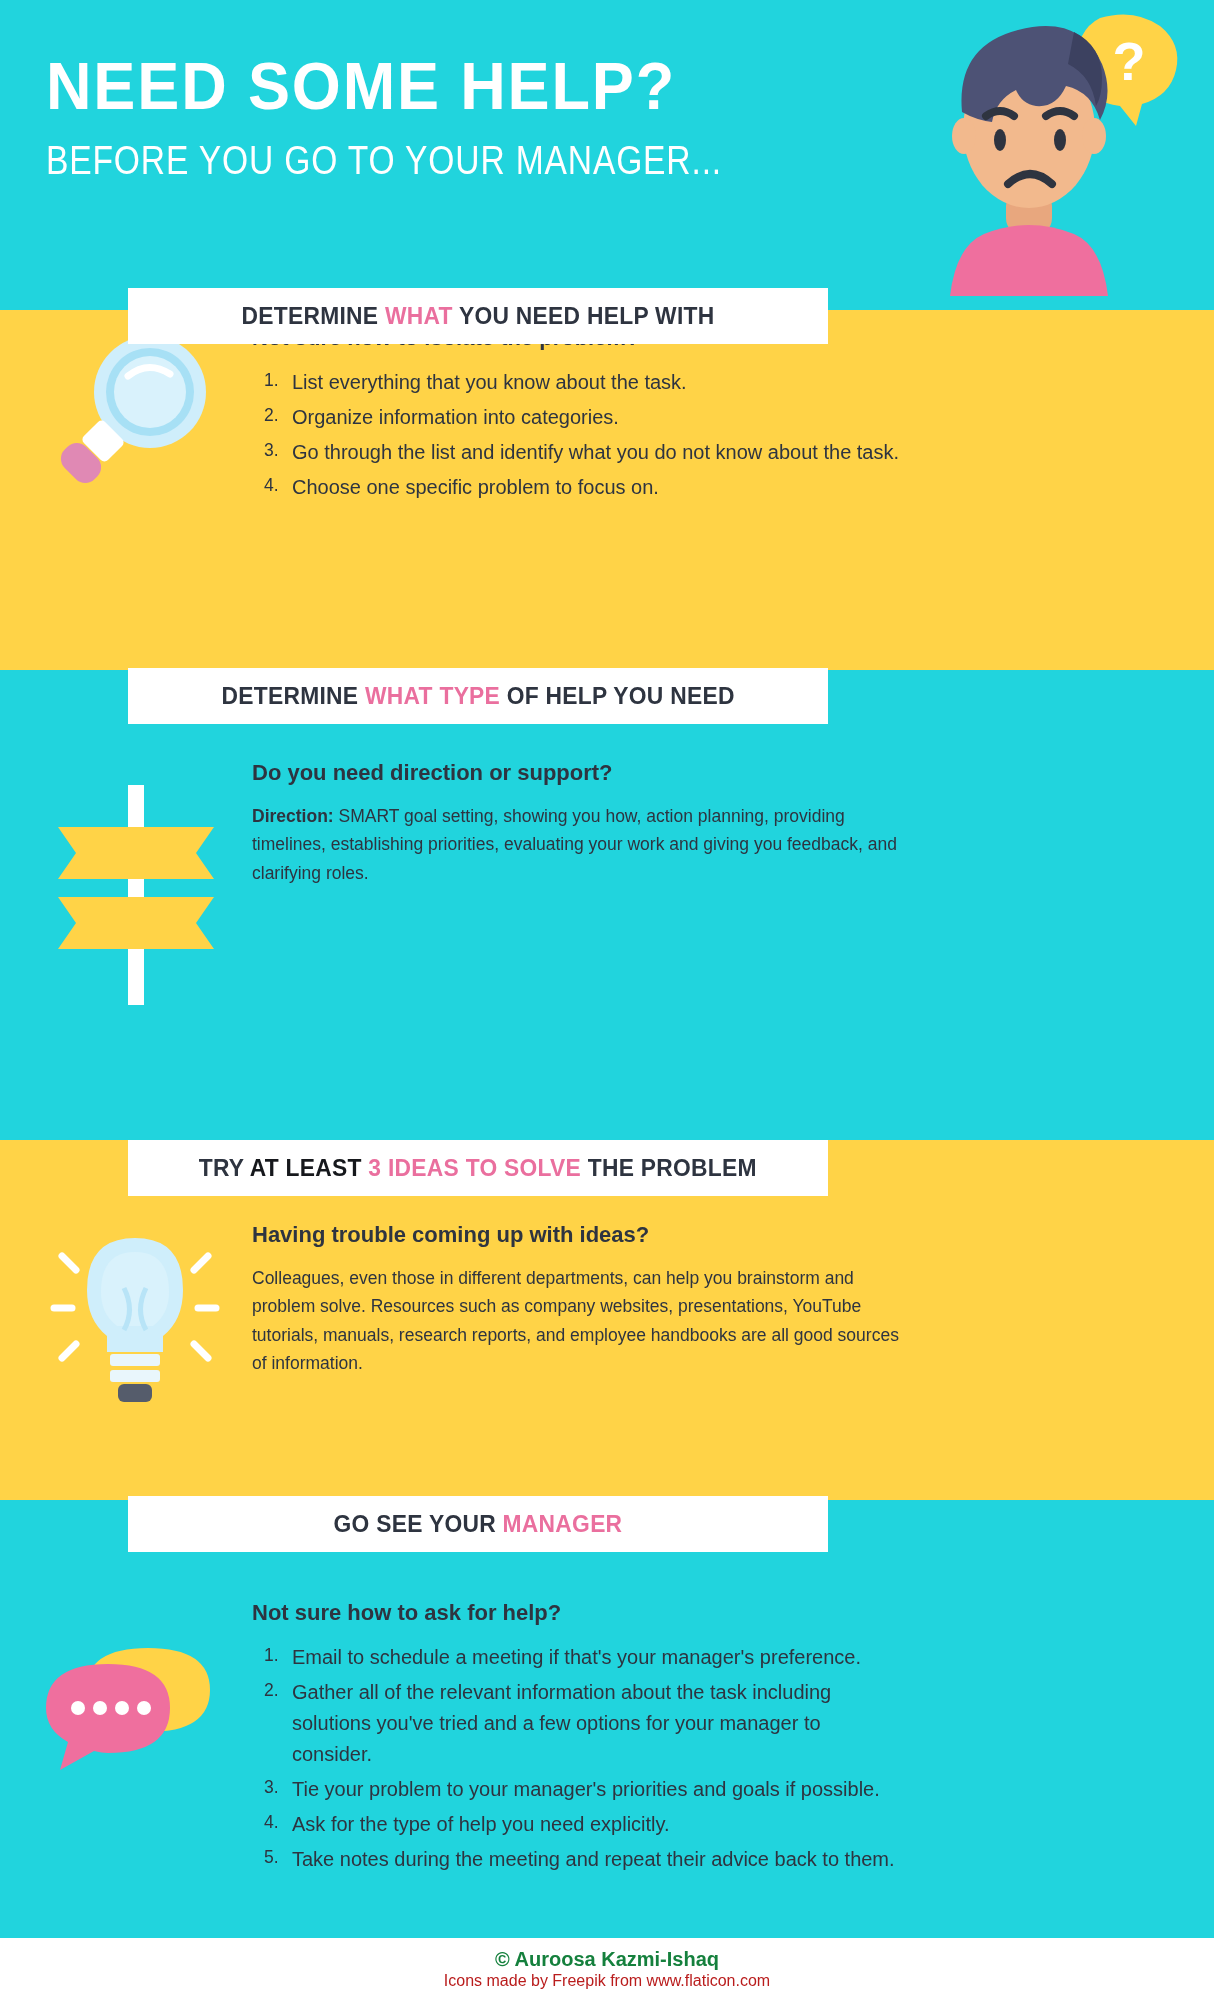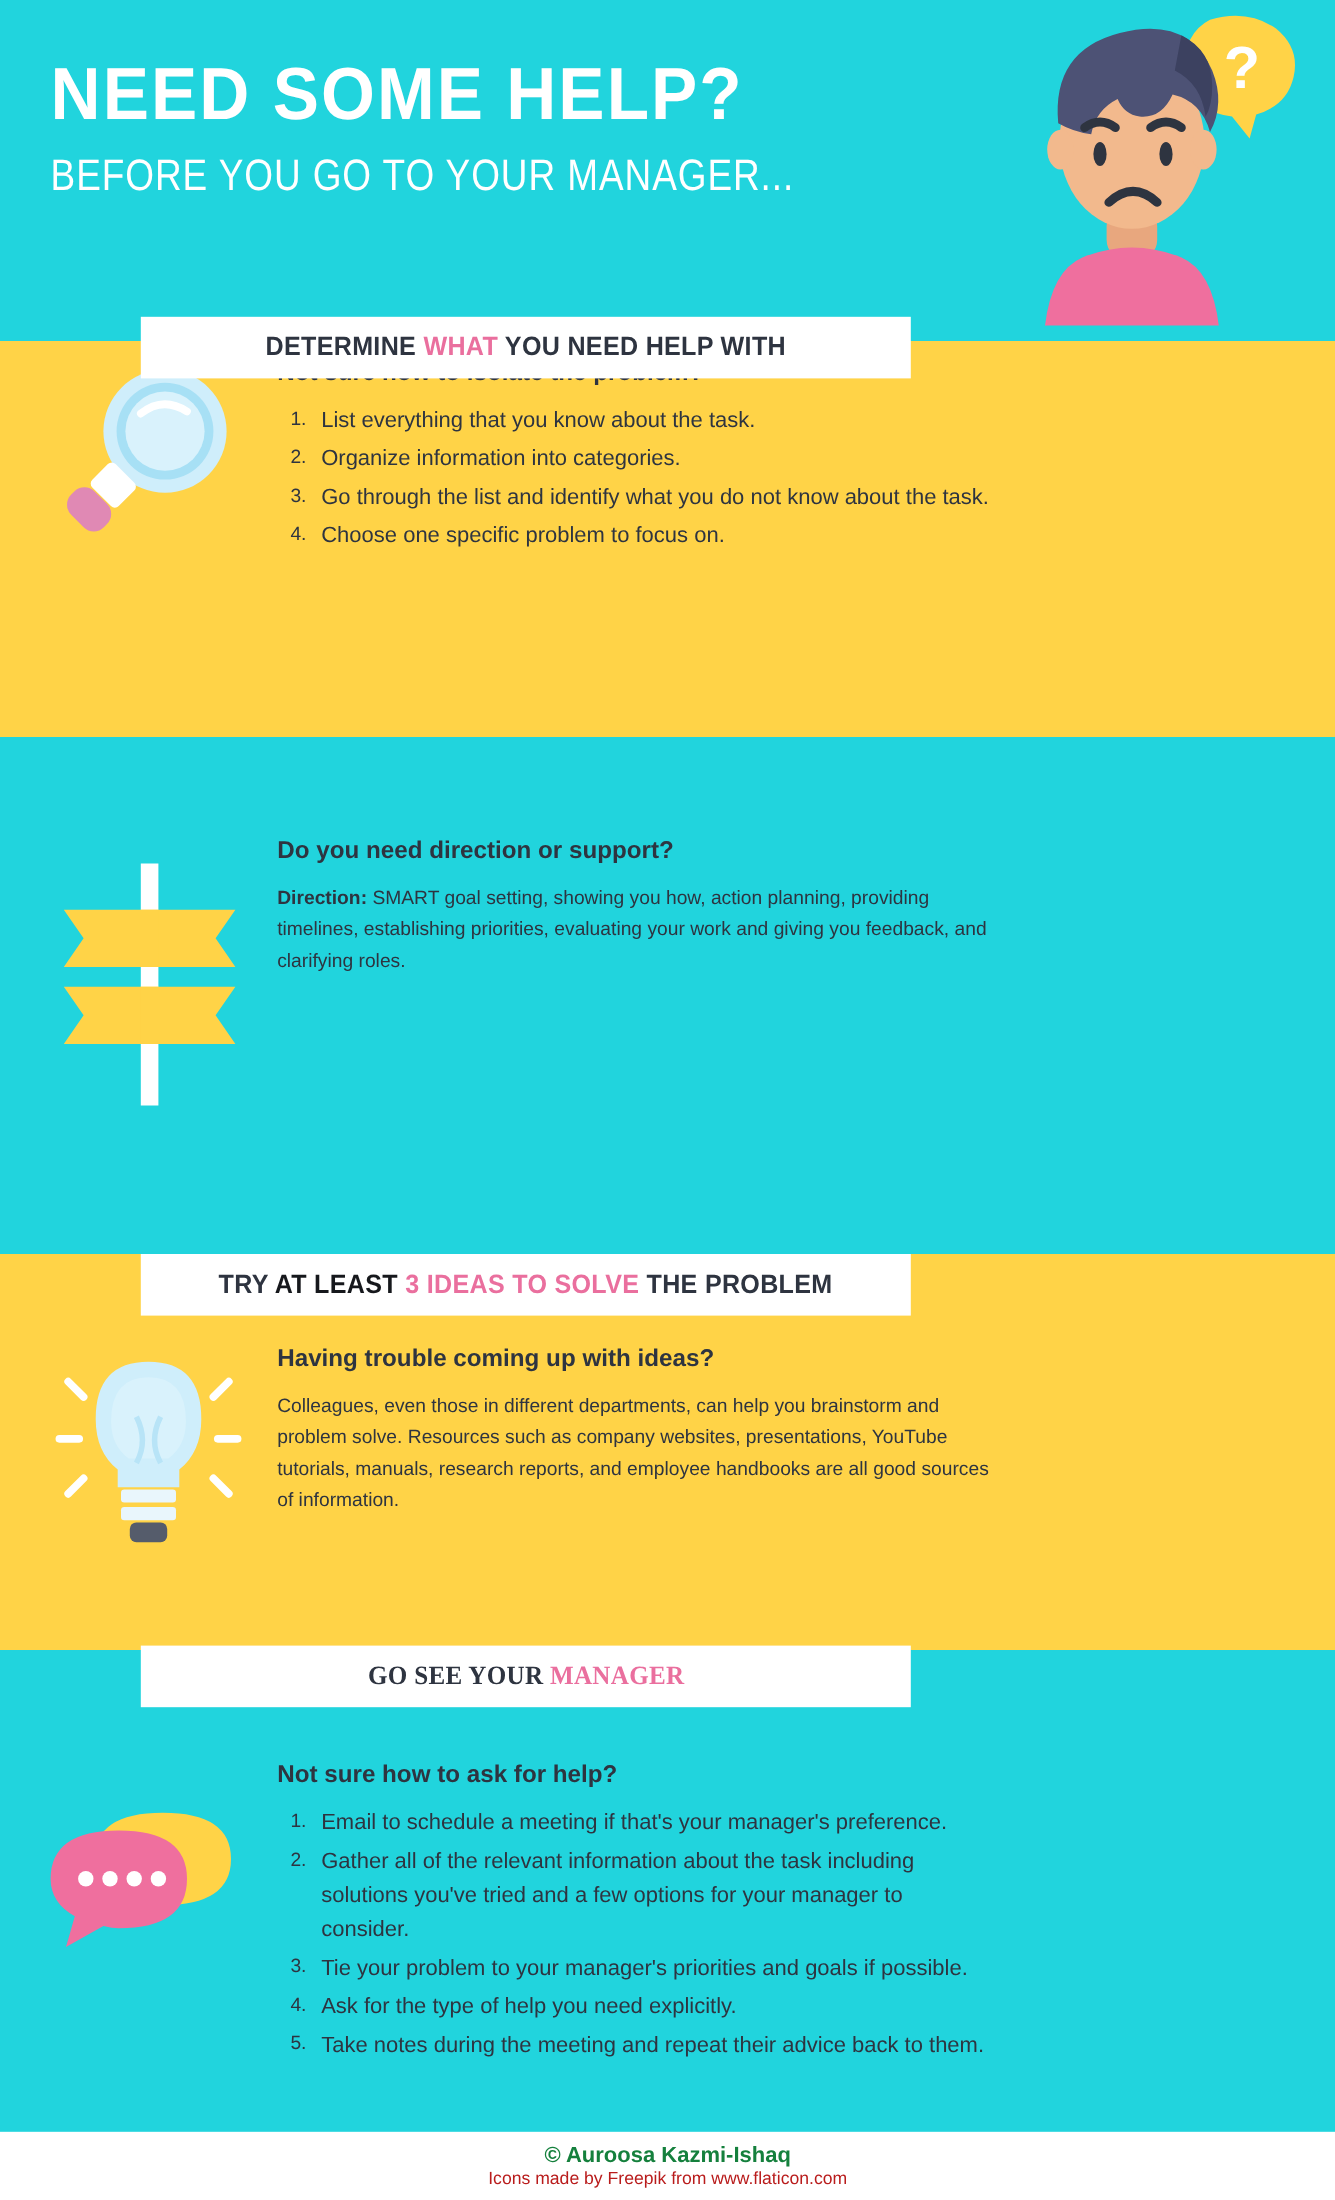--- a/index.html
+++ b/index.html
@@ -166,20 +166,25 @@
   <div class="content" style="top:325px;">
     <div class="q">Not sure how to isolate the problem?</div>
     <ol class="list">
       <li>List everything that you know about the task.</li>
       <li>Organize information into categories.</li>
       <li>Go through the list and identify what you do not know about the task.</li>
       <li>Choose one specific problem to focus on.</li>
     </ol>
   </div>
 
+  <div class="banner" style="top:668px;">
+    <div class="banner-text">
+      <span>DETERMINE </span><span class="hl">WHAT TYPE</span><span> OF HELP YOU NEED</span>
+    </div>
+  </div>
 
   <div class="icon-slot" style="top:775px;">
     <svg viewBox="0 0 190 240" width="190" height="240">
       <rect x="88" y="10" width="16" height="220" fill="#ffffff"></rect>
       <path d="M88 52 h86 l-18 26 l18 26 h-86 z" fill="#ffd347"></path>
       <path d="M104 52 h-86 l18 26 l-18 26 h86 z" fill="#ffd347" opacity="0"></path>
       <path d="M18 52 h86 v52 h-86 l18 -26 z" fill="#ffd347"></path>
       <path d="M18 122 h86 v52 h-86 l18 -26 z" fill="#ffd347"></path>
       <path d="M88 122 h86 l-18 26 l18 26 h-86 z" fill="#ffd347"></path>
     </svg>
@@ -215,21 +220,21 @@
       <rect x="70" y="148" width="50" height="12" rx="3" fill="#e9f6fc"></rect>
       <rect x="78" y="162" width="34" height="18" rx="6" fill="#555c6b"></rect>
     </svg>
   </div>
 
   <div class="content" style="top:1222px;">
     <div class="q">Having trouble coming up with ideas?</div>
     <p class="body">Colleagues, even those in different departments, can help you brainstorm and problem solve.  Resources such as company websites, presentations, YouTube tutorials, manuals, research reports, and employee handbooks are all good sources of information.</p>
   </div>
 
-  <div class="banner" style="top:1496px;font-family:Liberation Serif, serif;">
+  <div class="banner" style="top:1496px;">
     <div class="banner-text">
       <span>GO SEE YOUR </span><span class="hl">MANAGER</span><span></span>
     </div>
   </div>
 
   <div class="icon-slot" style="top:1630px;">
     <svg viewBox="0 0 190 160" width="190" height="160">
       <path d="M108 18 q62 0 62 42 q0 42 -62 42 q-12 0 -22 -3 l-26 16 l6 -24 q-20 -12 -20 -31 q0 -42 62 -42 z" fill="#ffd347"></path>
       <path d="M68 34 q-62 0 -62 44 q0 22 22 34 l-8 28 l34 -19 q8 2 14 2 q62 0 62 -45 q0 -44 -62 -44 z" fill="#ef6f9e"></path>
       <g fill="#ffffff">

